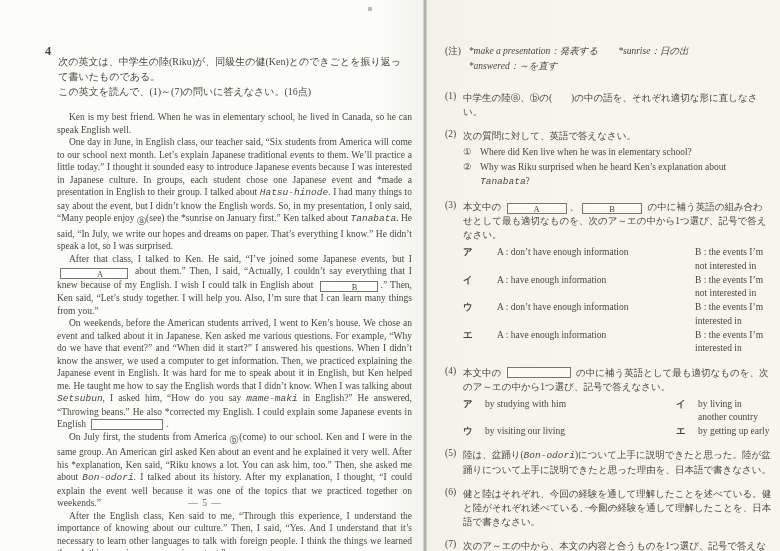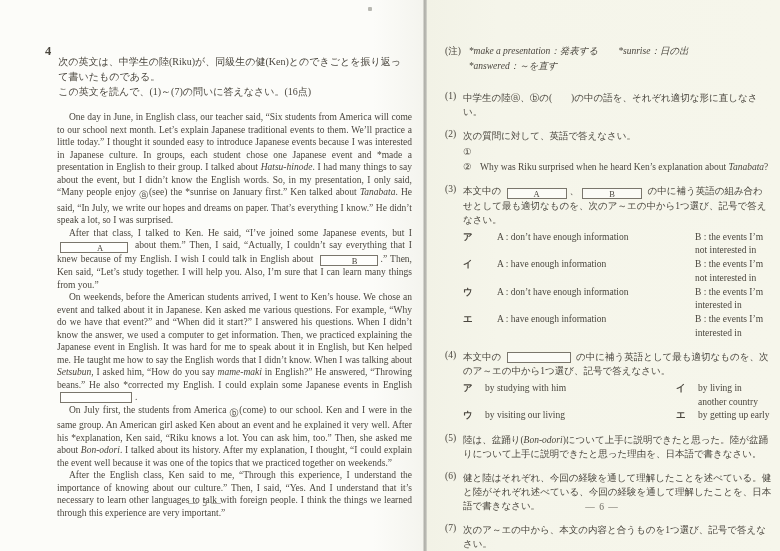--- a/index.html
+++ b/index.html
@@ -25,21 +25,21 @@
   .q-header { display: flex; margin: 44px 12px 0 45px; font-size: 10px; line-height: 15px; }
   .q-header .qnum { font-weight: bold; font-size: 12.5px; margin-right: 7px; line-height: 15px; }
   .q-header-text { width: 352px; margin-top: 10px; }
 
   .essay {
     margin: 12px 0 0 57px; width: 355px;
     font-size: 9.5px; line-height: 12.5px; text-align: justify;
   }
   .para { text-indent: 12px; }
 
-  .it { font-style: italic; }
+  .it { font-style: italic; font-family: Liberation Mono, monospace; }
   .ansbox {
     display: inline-block; border: 1px solid #7a766c; height: 11px;
     line-height: 10px; text-align: center; vertical-align: -2.5px;
     font-size: 8.5px; margin: 0 3px; background: rgba(255,255,255,.55);
   }
   .circ { font-size: 9px; vertical-align: -3px; letter-spacing: 0; }
 
   .pagenum { position: absolute; font-size: 9.5px; color: #6d6960; letter-spacing: 1px; }
   .pagenum-left  { top: 498px; left: 160px; width: 90px; text-align: center; }
   .pagenum-right { top: 502px; left: 130px; width: 90px; text-align: center; }
@@ -76,20 +76,21 @@
 
   <div class="page page-left">
     <div class="q-header">
       <span class="qnum">4</span>
       <div class="q-header-text">
         <div>次の英文は、中学生の陸(Riku)が、同級生の健(Ken)とのできごとを振り返って書いたものである。</div>
         <div>この英文を読んで、(1)～(7)の問いに答えなさい。(16点)</div>
       </div>
     </div>
     <div class="essay">
+        <p class="para"><span>Ken is my best friend.  When he was in elementary school, he lived in Canada, so he can speak English well.</span></p>
         <p class="para"><span>One day in June, in English class, our teacher said, “Six students from America will come to our school next month.  Let’s explain Japanese traditional events to them.  We’ll practice a little today.”  I thought it sounded easy to introduce Japanese events because I was interested in Japanese culture.  In groups, each student chose one Japanese event and *made a presentation in English to their group.  I talked about </span><span class="it">Hatsu-hinode</span><span>.  I had many things to say about the event, but I didn’t know the English words.  So, in my presentation, I only said, “Many people enjoy </span><span class="circ">ⓐ</span><span>(see) the *sunrise on January first.”  Ken talked about </span><span class="it">Tanabata</span><span>.  He said, “In July, we write our hopes and dreams on paper.  That’s everything I know.”  He didn’t speak a lot, so I was surprised.</span></p>
         <p class="para"><span>After that class, I talked to Ken.  He said, “I’ve joined some Japanese events, but I </span><span class="ansbox" style="width: 68px;">A</span><span> about them.”  Then, I said, “Actually, I couldn’t say everything that I knew because of my English.  I wish I could talk in English about </span><span class="ansbox" style="width: 58px;">B</span><span>.”  Then, Ken said, “Let’s study together.  I will help you.  Also, I’m sure that I can learn many things from you.”</span></p>
         <p class="para"><span>On weekends, before the American students arrived, I went to Ken’s house.  We chose an event and talked about it in Japanese.  Ken asked me various questions.  For example, “Why do we have that event?” and “When did it start?”  I answered his questions.  When I didn’t know the answer, we used a computer to get information.  Then, we practiced explaining the Japanese event in English.  It was hard for me to speak about it in English, but Ken helped me.  He taught me how to say the English words that I didn’t know.  When I was talking about </span><span class="it">Setsubun</span><span>, I asked him, “How do you say </span><span class="it">mame-maki</span><span> in English?”  He answered, “Throwing beans.”  He also *corrected my English.  I could explain some Japanese events in English </span><span class="ansbox" style="width: 72px;"></span><span>.</span></p>
         <p class="para"><span>On July first, the students from America </span><span class="circ">ⓑ</span><span>(come) to our school.  Ken and I were in the same group.  An American girl asked Ken about an event and he explained it very well.  After his *explanation, Ken said, “Riku knows a lot.  You can ask him, too.”  Then, she asked me about </span><span class="it">Bon-odori</span><span>.  I talked about its history.  After my explanation, I thought, “I could explain the event well because it was one of the topics that we practiced together on weekends.”</span></p>
         <p class="para"><span>After the English class, Ken said to me, “Through this experience, I understand the importance of knowing about our culture.”  Then, I said, “Yes.  And I understand that it’s necessary to learn other languages to talk with foreign people.  I think the things we learned through this experience are very important.”</span></p>
       </div>
     <div class="pagenum pagenum-left">— 5 —</div>
   </div>
 
   <div class="gutter"></div>
@@ -115,20 +116,21 @@
             </div>
           </div>
           <div class="q">
             <div class="q-row">
               <span class="q-mark">(2)</span>
               <span class="q-body"><span>次の質問に対して、英語で答えなさい。</span></span>
             </div>
             <div class="subs">
               <div class="sub-row">
                 <span class="sub-mark">①</span>
+                <span><span>Where did Ken live when he was in elementary school?</span></span>
               </div>
               <div class="sub-row">
                 <span class="sub-mark">②</span>
                 <span><span>Why was Riku surprised when he heard Ken’s explanation about </span><span class="it">Tanabata</span><span>?</span></span>
               </div>
             </div>
           </div>
           <div class="q">
             <div class="q-row">
               <span class="q-mark">(3)</span>

